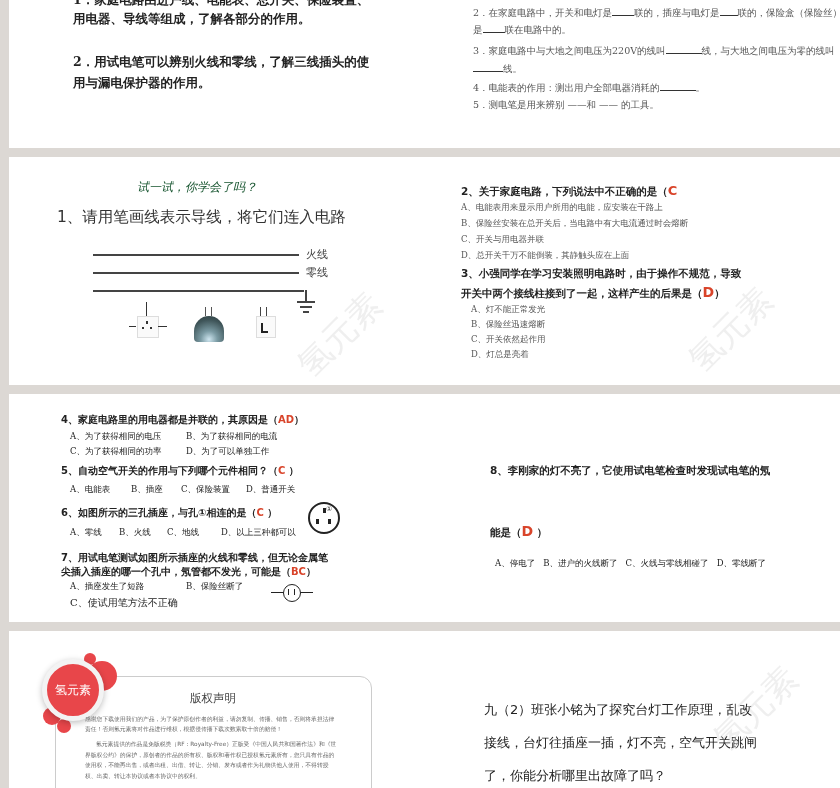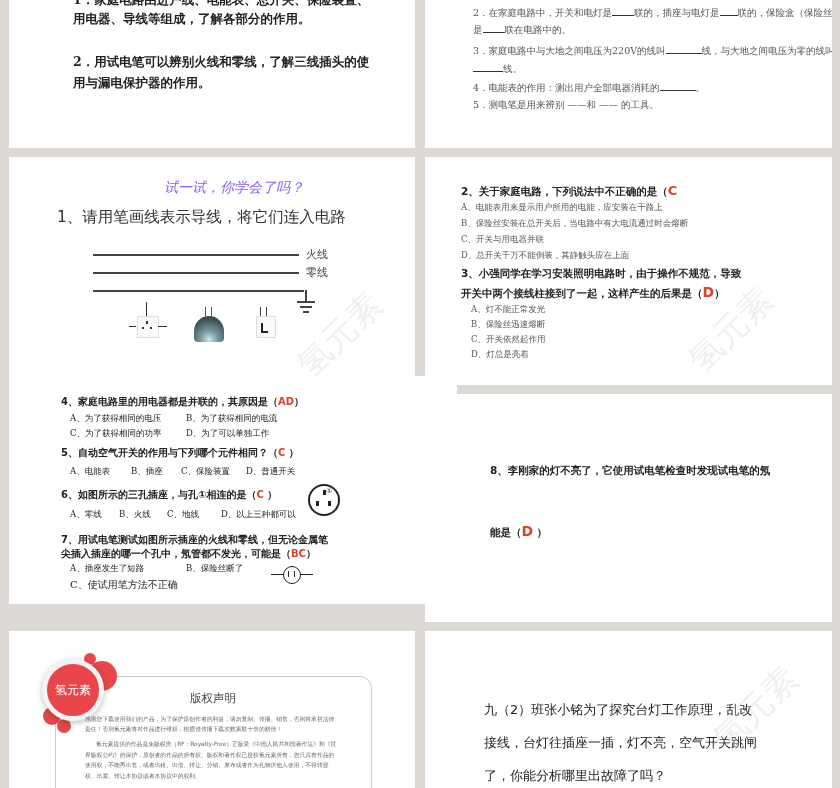--- a/index.html
+++ b/index.html
@@ -1,22 +1,22 @@
 <!DOCTYPE html>
 <html><head>
 <meta charset="utf-8">
 <style>
   html,body{margin:0;padding:0;}
   body{width:840px;height:788px;background:#dcd8d4;position:relative;overflow:hidden;font-family:"DejaVu Sans","Liberation Sans",sans-serif;color:#222;}
-  .slide{position:absolute;background:#fff;overflow:hidden;}
+  .slide{position:absolute;background:#fff;overflow:hidden;padding-left:32px;}
   .s1{left:9px;top:0;width:406px;height:148px;}
   .s2{left:425px;top:0;width:407px;height:148px;}
   .s3{left:9px;top:157px;width:406px;height:228px;}
   .s4{left:425px;top:157px;width:407px;height:228px;}
-  .s5{left:9px;top:376px;width:448px;height:228px;}
+  .s5{left:9px;top:394px;width:448px;height:228px;}
   .s6{left:425px;top:394px;width:407px;height:228px;}
   .s7{left:9px;top:631px;width:406px;height:157px;}
   .s8{left:425px;top:631px;width:407px;height:157px;}
   .abs{position:absolute;white-space:nowrap;}
   .serif{font-family:"DejaVu Serif","Liberation Serif",serif;}
   .red{color:#d9442a;font-weight:bold;}
   .bold{font-weight:bold;}
   .gray{color:#555;}
   .wm{position:absolute;color:rgba(180,180,180,0.22);font-size:34px;transform:rotate(-45deg);font-family:"DejaVu Sans",sans-serif;}
   .blank{display:inline-block;border-bottom:1px solid #333;height:10px;vertical-align:baseline;}
@@ -45,21 +45,21 @@
   <div class="abs serif gray" style="left:48px;top:61px;font-size:9.5px;">
     <span class="blank" style="width:30px"></span><span>线。</span>
   </div>
   <div class="abs serif gray" style="left:48px;top:80px;font-size:9.5px;">
     <span>4．电能表的作用：测出用户全部电器消耗的</span><span class="blank" style="width:36px"></span><span>。</span>
   </div>
   <div class="abs serif gray" style="left:48px;top:99px;font-size:9.5px;">5．测电笔是用来辨别 ——和 —— 的工具。</div>
 </div>
 
 <div class="slide s3">
-  <div class="abs serif" style="left:128px;top:22px;font-size:14px;font-style:italic;color:#8b5cf6;margin-left:27px;">试一试，你学会了吗？</div>
+  <div class="abs serif" style="left:128px;top:22px;font-size:12px;font-style:italic;color:#14532d;">试一试，你学会了吗？</div>
   <div class="abs" style="left:48px;top:50px;font-size:15.5px;color:#333;">1、请用笔画线表示导线，将它们连入电路</div>
   <div class="hline" style="left:84px;top:97px;width:206px;"></div>
   <div class="abs serif" style="left:297px;top:90px;font-size:11px;color:#444;">火线</div>
   <div class="hline" style="left:84px;top:115px;width:206px;"></div>
   <div class="abs serif" style="left:297px;top:108px;font-size:11px;color:#444;">零线</div>
   <div class="hline" style="left:84px;top:133px;width:211px;"></div>
   <div style="position:absolute;left:288px;top:133px;width:20px;height:26px;">
     <div style="position:absolute;left:8px;top:0;width:2px;height:11px;background:#444;"></div>
     <div style="position:absolute;left:0;top:11px;width:18px;height:2px;background:#444;"></div>
     <div style="position:absolute;left:3px;top:16px;width:12px;height:2px;background:#444;"></div>
@@ -150,20 +150,21 @@
     <div style="position:absolute;left:17px;top:5px;width:1px;height:6px;background:#222;"></div>
     <div style="position:absolute;left:23px;top:5px;width:1px;height:6px;background:#222;"></div>
   </div>
 </div>
 
 <div class="slide s6">
   <div class="abs bold" style="left:65px;top:70px;font-size:10.5px;">8、李刚家的灯不亮了，它使用试电笔检查时发现试电笔的氖</div>
   <div class="abs bold" style="left:65px;top:129px;font-size:10.5px;">
     <span>能是（</span><span class="red" style="font-size:14px;">D</span><span> ）</span>
   </div>
+  <div class="abs serif" style="left:70px;top:164px;font-size:8.5px;white-space:pre;">A、停电了   B、进户的火线断了   C、火线与零线相碰了   D、零线断了</div>
 </div>
 
 <div class="slide s7">
   <div style="position:absolute;left:46px;top:45px;width:315px;height:140px;border:1px solid #ccc;border-radius:12px;background:#fff;"></div>
   <div style="position:absolute;left:75px;top:22px;width:12px;height:12px;border-radius:50%;background:#e8464a;"></div>
   <div style="position:absolute;left:78px;top:30px;width:30px;height:30px;border-radius:50%;background:#e8464a;"></div>
   <div style="position:absolute;left:34px;top:76px;width:18px;height:18px;border-radius:50%;background:#e8464a;"></div>
   <div style="position:absolute;left:48px;top:88px;width:14px;height:14px;border-radius:50%;background:#e8464a;"></div>
   <div style="position:absolute;left:33px;top:28px;width:52px;height:52px;border-radius:50%;background:#e8464a;border:5px solid #f3f3f3;box-shadow:0 2px 6px rgba(0,0,0,0.25);display:flex;align-items:center;justify-content:center;">
     <span style="color:#fff;font-size:12px;">氢元素</span>

